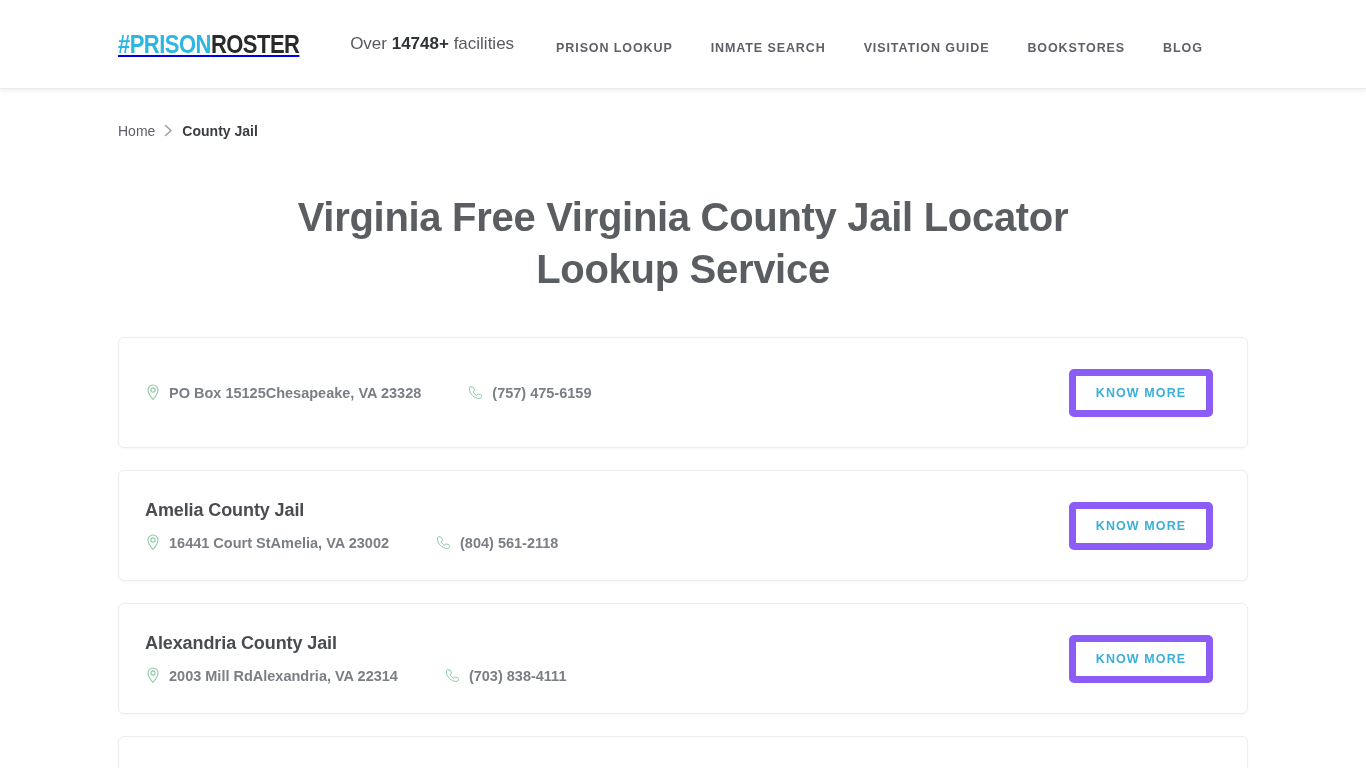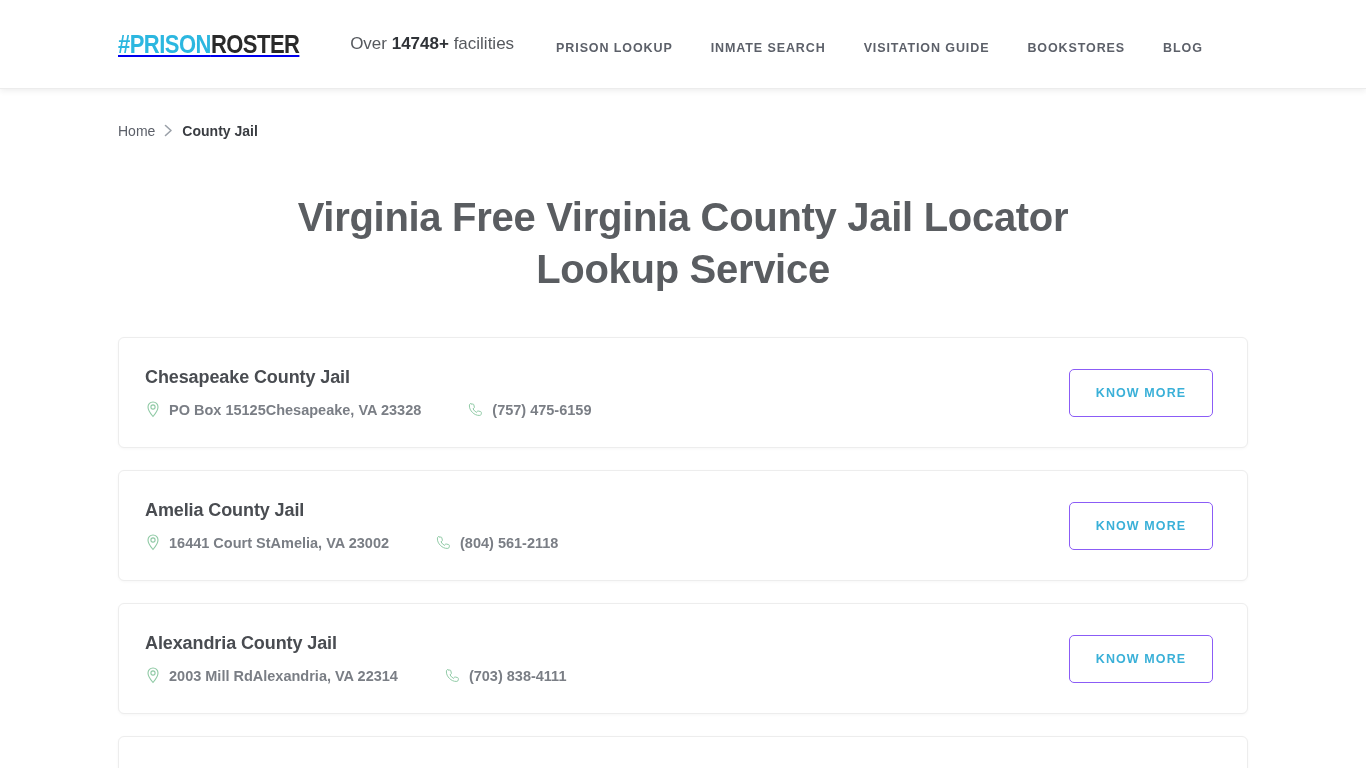--- a/index.html
+++ b/index.html
@@ -145,21 +145,21 @@
     height: 17px;
     flex: 0 0 auto;
     display: inline-flex;
     align-items: center;
     justify-content: center;
     color: #8ec9a4;
   }
   .meta-icon svg { display: block; }
 
   .know-more-btn {
-    border: 1px solid #8b5cf6;
+    border: 7px solid #8b5cf6;
     border-radius: 5px;
     background: #ffffff;
     color: #3ab0d8;
     font-family: "Liberation Sans", sans-serif;
     font-size: 12.5px;
     font-weight: 700;
     letter-spacing: 1.1px;
     width: 144px;
     height: 48px;
     cursor: pointer;
@@ -202,21 +202,20 @@
     </span>
     <span class="crumb-current">County Jail</span>
   </div>
 
   <h1 class="page-title">Virginia Free Virginia County Jail Locator Lookup Service</h1>
 
   <section class="results">
 
     <article class="result-card">
       <div class="card-info">
-        <div class="facility-name">Chesapeake County Jail</div>
         <div class="meta-row">
           <div class="meta-item">
             <span class="meta-icon">
               <svg width="14" height="17" viewBox="0 0 14 17" fill="none" aria-hidden="true">
                 <path d="M7 1C4.24 1 2 3.24 2 6c0 3.75 5 9.5 5 9.5S12 9.75 12 6c0-2.76-2.24-5-5-5z" stroke="#8ec9a4" stroke-width="1.1" fill="none"></path>
                 <circle cx="7" cy="6" r="2.1" stroke="#8ec9a4" stroke-width="1.1" fill="none"></circle>
               </svg>
             </span>
             <span>PO Box 15125Chesapeake, VA 23328</span>
           </div>

